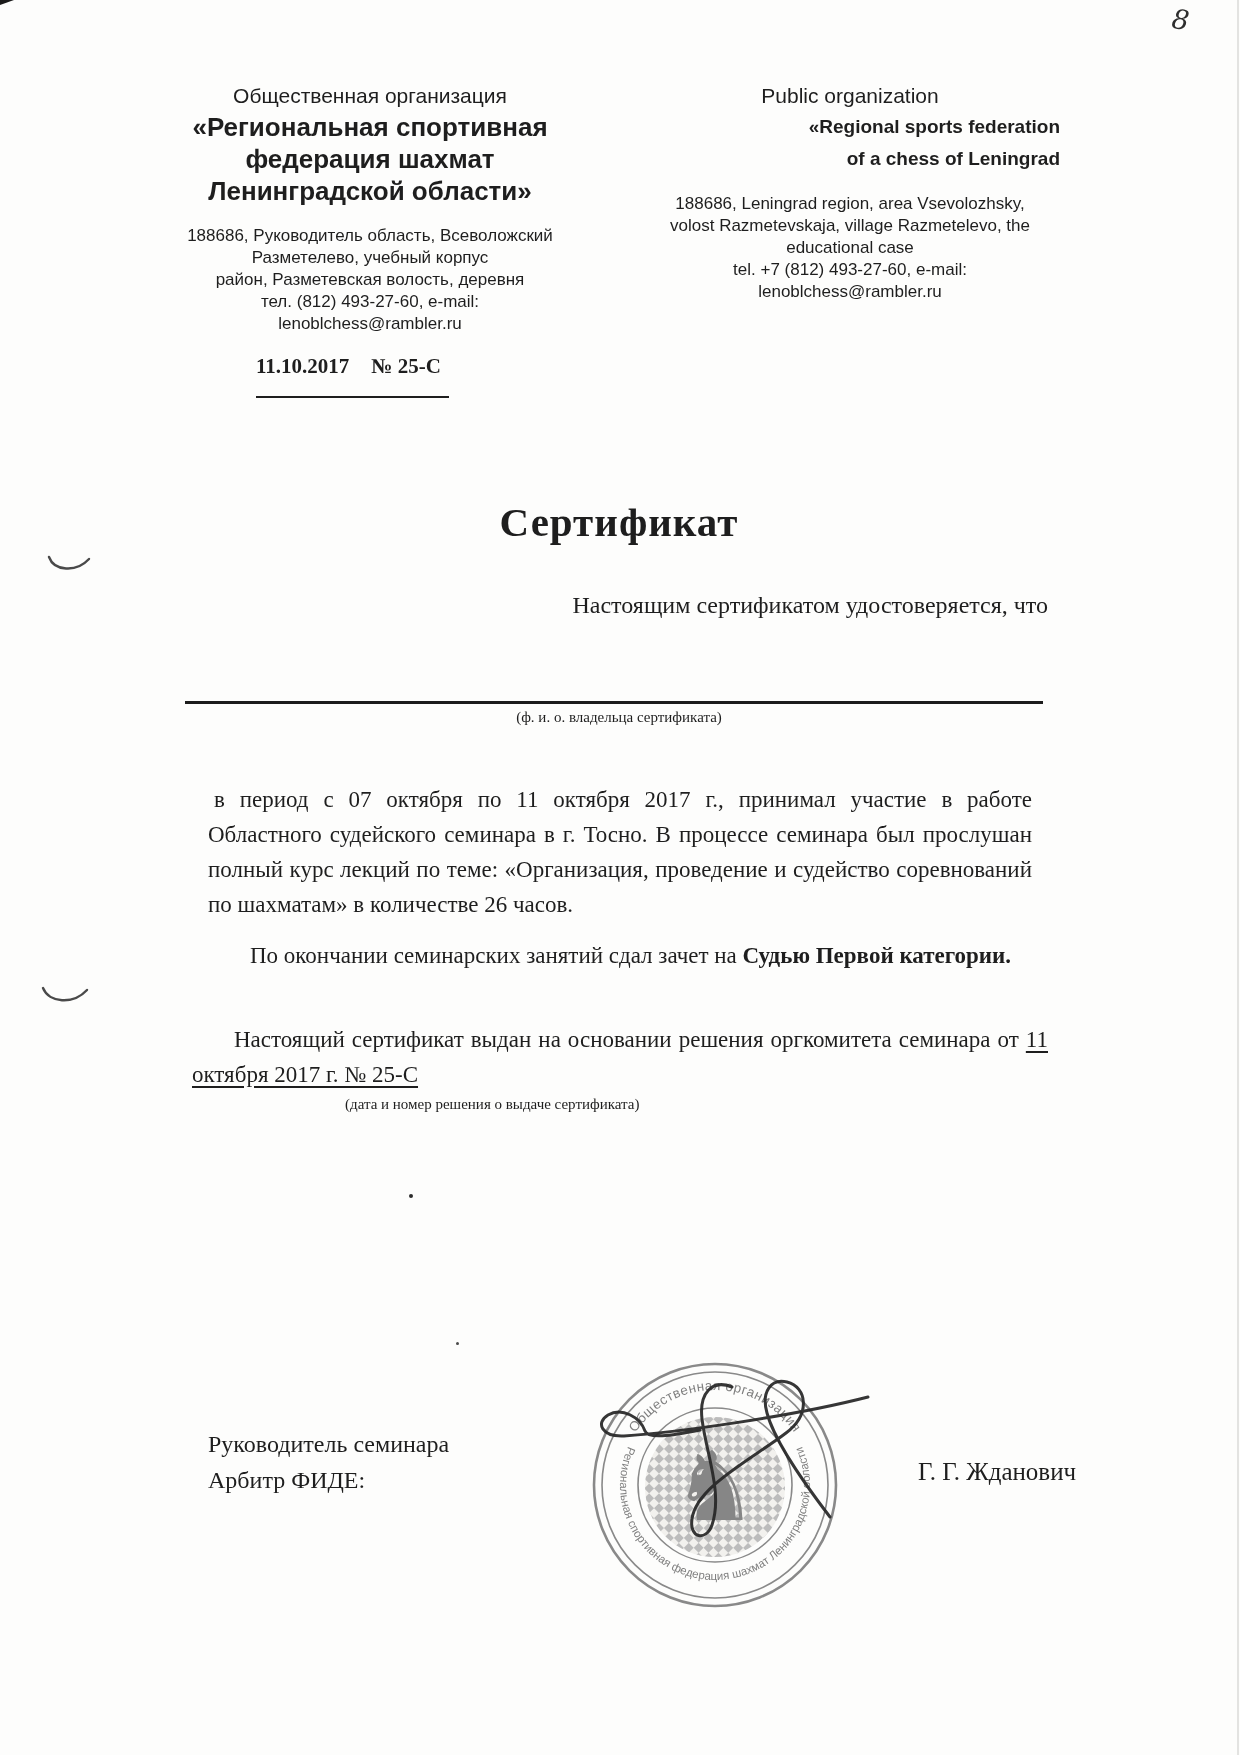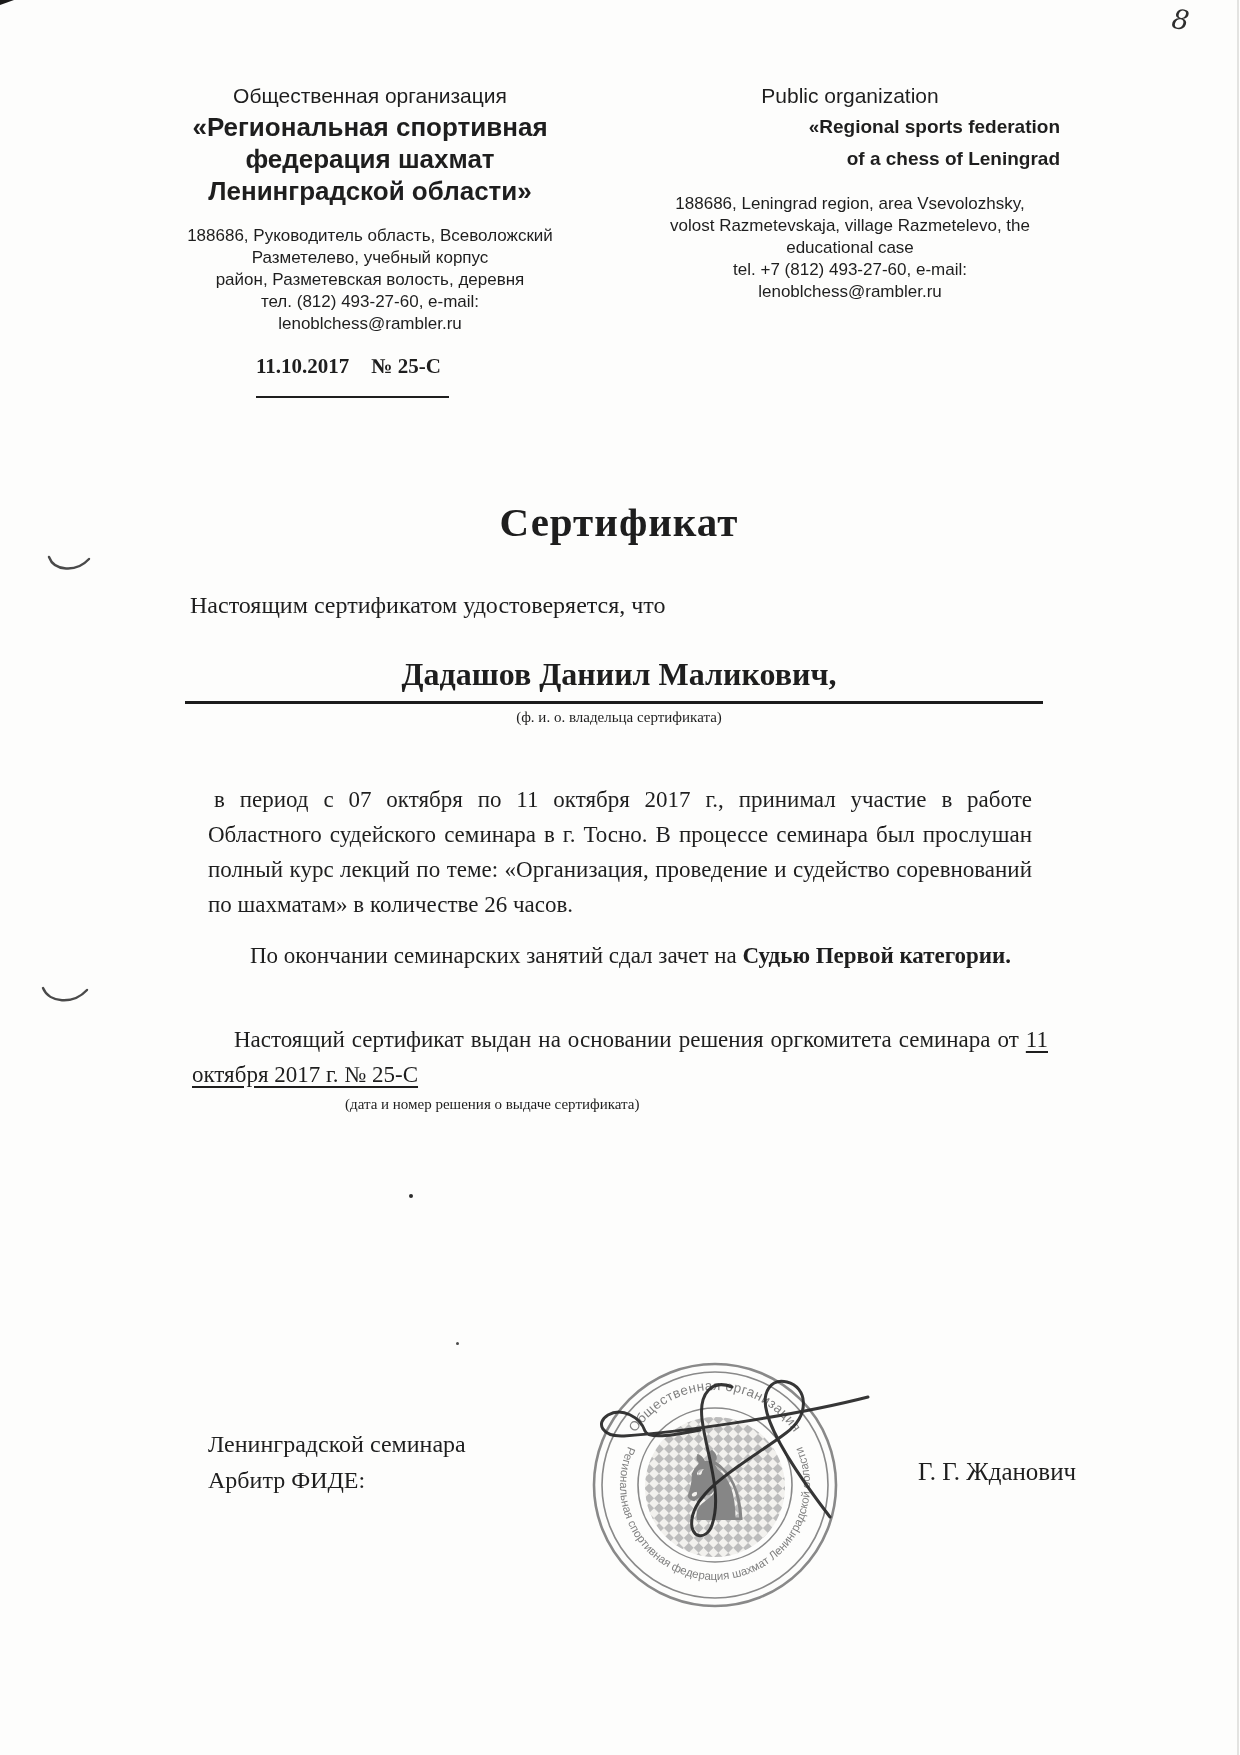--- a/index.html
+++ b/index.html
@@ -30,21 +30,21 @@
   .org-right .org-name{font-size:19px;text-align:right;}
   .org-address{font-size:17px;line-height:22px;margin-top:18px;}
 
   
   .date-line{position:absolute;left:256px;top:354px;font-size:21px;font-weight:bold;
     border-bottom:2px solid #1e1e1e;padding:0 8px 17px 0;}
   .date-line .num{margin-left:22px;}
 
   .doc-title{position:absolute;left:190px;top:498px;width:858px;text-align:center;
     font-size:41px;font-weight:bold;letter-spacing:1px;}
-  .intro{position:absolute;left:190px;top:592px;width:858px;text-align:left;font-size:24px;}
+  .intro{position:absolute;left:190px;top:592px;width:858px;text-align:right;font-size:24px;}
   .holder-name{position:absolute;left:190px;top:656px;width:858px;text-align:center;
     font-size:32px;font-weight:bold;}
   .name-rule{position:absolute;left:185px;top:701px;width:858px;height:3px;background:#1c1c1c;}
   .holder-caption{position:absolute;left:190px;top:709px;width:858px;text-align:center;font-size:15px;}
 
   .body-text{position:absolute;left:192px;top:766px;width:856px;font-size:23px;line-height:35px;}
   .body-text p{margin:16px;text-align:justify;}
   .body-text .p1{text-indent:6px;}
   .body-text .p2{text-indent:42px;}
   .b{font-weight:bold;}
@@ -108,36 +108,35 @@
     </div>
   </div>
 
   <div class="date-line">
     <span>11.10.2017</span><span class="num">№ 25-С</span>
   </div>
 
   <div class="doc-title">Сертификат</div>
   <div class="intro">Настоящим сертификатом удостоверяется, что</div>
 
-  <div class="holder-name">Дадашов Даниил Маликович,</div>
   <div class="name-rule"></div>
   <div class="holder-caption">(ф. и. о. владельца сертификата)</div>
 
   <div class="body-text">
     <p class="p1">в период с 07 октября по 11 октября 2017 г., принимал участие в работе Областного судейского семинара в г. Тосно. В процессе семинара был прослушан полный курс лекций по теме: «Организация, проведение и судейство соревнований по шахматам» в количестве 26 часов.</p>
     <p class="p2"><span>По окончании семинарских занятий сдал зачет на </span><span class="b">Судью Первой категории.</span></p>
   </div>
 
   <div class="issued">
     <span>Настоящий сертификат выдан на основании решения оргкомитета семинара от </span><span class="u">11 октября 2017 г. № 25-С</span>
   </div>
   <div class="issued-caption">(дата и номер решения о выдаче сертификата)</div>
 
   <div class="footer-role">
-    <div>Ленинградской семинара</div>
+    <div>Руководитель семинара</div>
     <div>Арбитр ФИДЕ:</div>
   </div>
   <div class="signer">Г. Г. Жданович</div>
 
   <svg class="stamp-sig" width="330" height="300" viewBox="0 0 330 300">
     <defs>
       <pattern id="diam" width="14" height="14" patternUnits="userSpaceOnUse" patternTransform="rotate(45)">
         <rect width="14" height="14" fill="#eceae6"></rect>
         <rect width="7" height="7" fill="#9b9b9b"></rect>
         <rect x="7" y="7" width="7" height="7" fill="#9b9b9b"></rect>

